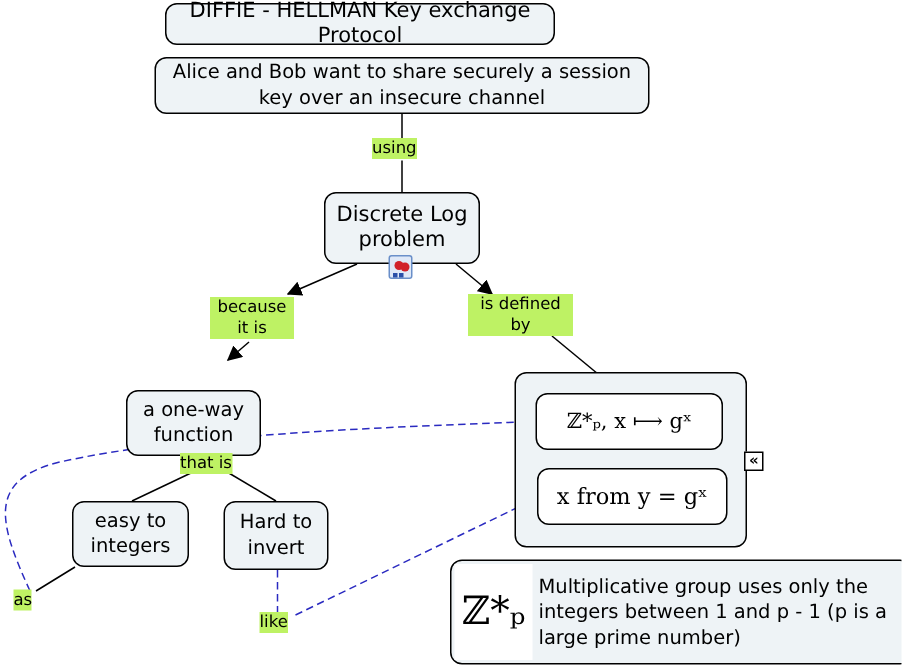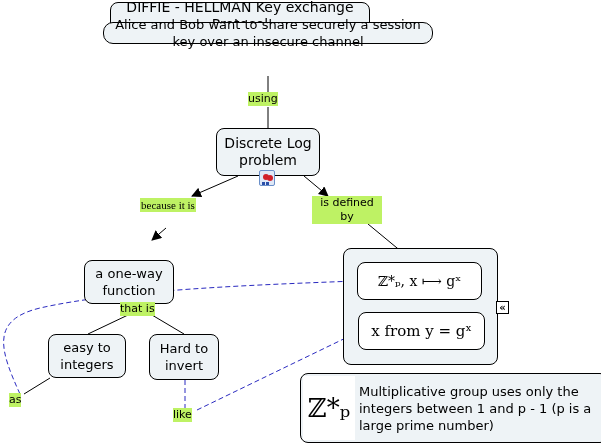--- a/index.html
+++ b/index.html
@@ -43,39 +43,39 @@
   <line x1="50" y1="378" x2="24" y2="394" stroke="#000"></line>
   <path d="M20,394 C0,350 -10,320 40,308 C120,290 250,285 356,281" fill="none" stroke="#2a2ac0" stroke-dasharray="5,3" marker-end="url(#abb)"></path>
   <line x1="185" y1="380" x2="185" y2="408" stroke="#2a2ac0" stroke-dasharray="5,3"></line>
   <path d="M197,410 L358,332" fill="none" stroke="#2a2ac0" stroke-dasharray="5,3" marker-end="url(#abb)"></path>
 </svg>
 
 <div class="node" style="left:110px;top:2px;width:260px;height:28px;font-size:14px;">
   <span>DIFFIE - HELLMAN Key exchange Protocol</span>
 </div>
 
-<div class="node" style="left:103px;top:22px;width:330px;height:22px;border-radius:10px;">
+<div class="node" style="left:103px;top:38px;width:330px;height:38px;">
   <span>Alice and Bob want to share securely a session key over an insecure channel</span>
 </div>
 
 <div class="label" style="left:248px;top:92px;">using</div>
 
 <div class="node" style="left:216px;top:128px;width:104px;height:48px;font-size:14px;">
   <span>Discrete Log problem</span>
 </div>
 <div class="resicon" style="left:259px;top:170px;">
   <svg width="14" height="14">
     <circle cx="6" cy="5" r="3" fill="#d1202a"></circle>
       <circle cx="10" cy="6" r="3" fill="#d1202a"></circle>
     <rect x="2" y="10" width="3" height="3" fill="#2a4fa8"></rect>
       <rect x="6" y="10" width="3" height="3" fill="#2a4fa8"></rect>
   </svg>
 </div>
 
-<div class="label" style="left:140px;top:198px;width:56px;white-space:normal;font-family:Liberation Serif, serif;">because it is</div>
+<div class="label" style="left:140px;top:198px;width:56px;white-space:normal;">because it is</div>
 <div class="label" style="left:312px;top:196px;width:70px;white-space:normal;">is defined by</div>
 
 <div class="node" style="left:84px;top:240px;width:90px;height:44px;margin-top:20px;">
   <span>a one-way function</span>
 </div>
 
 <div class="label" style="left:120px;top:302px;">that is</div>
 
 <div class="node" style="left:48px;top:334px;width:78px;height:44px;">
   <span>easy to integers</span>

